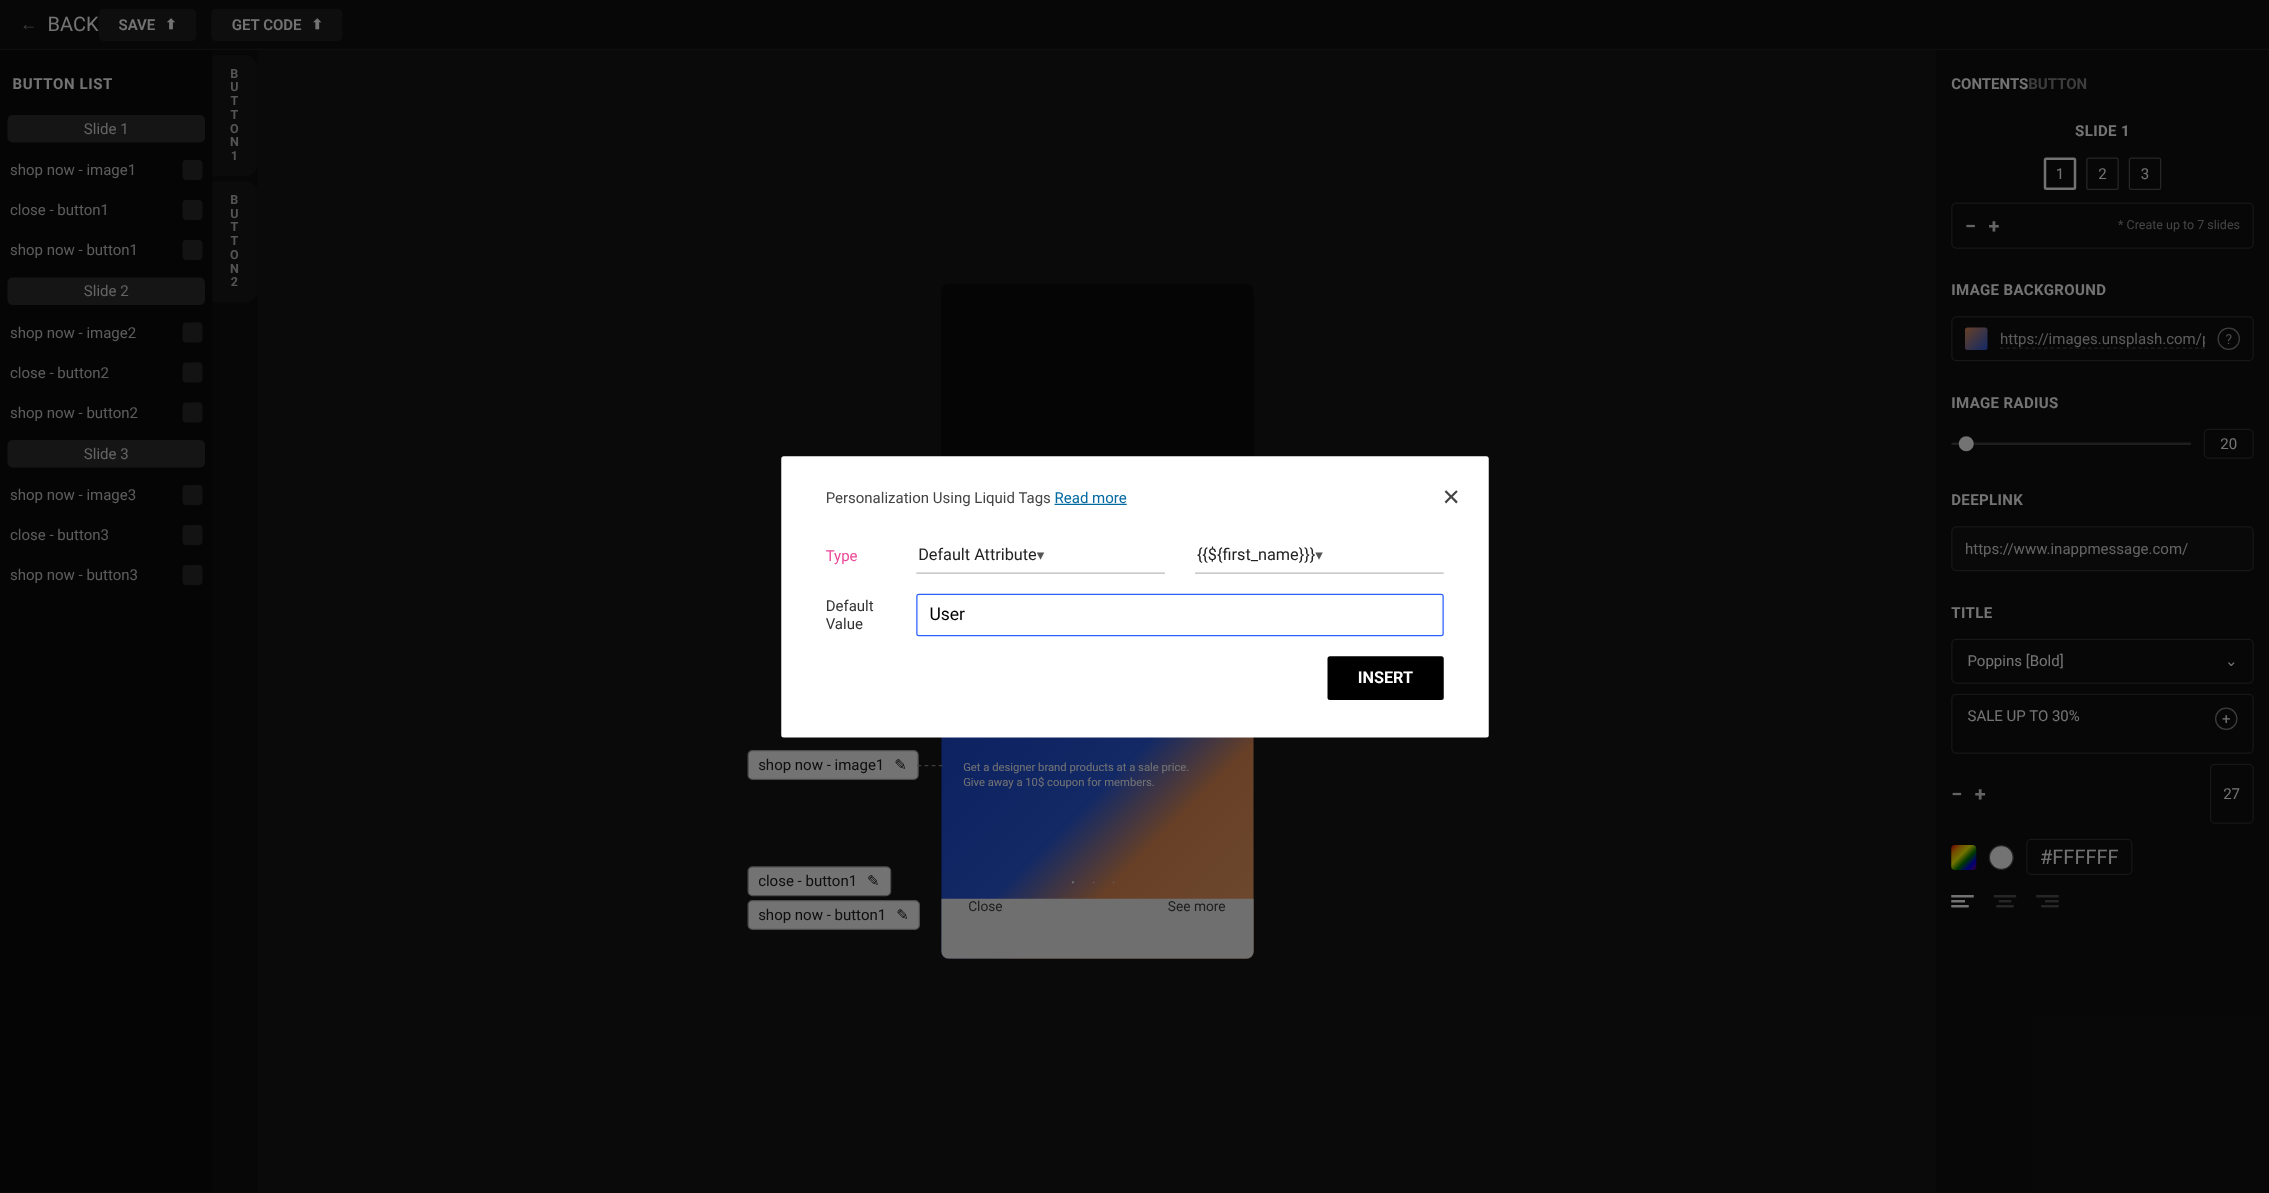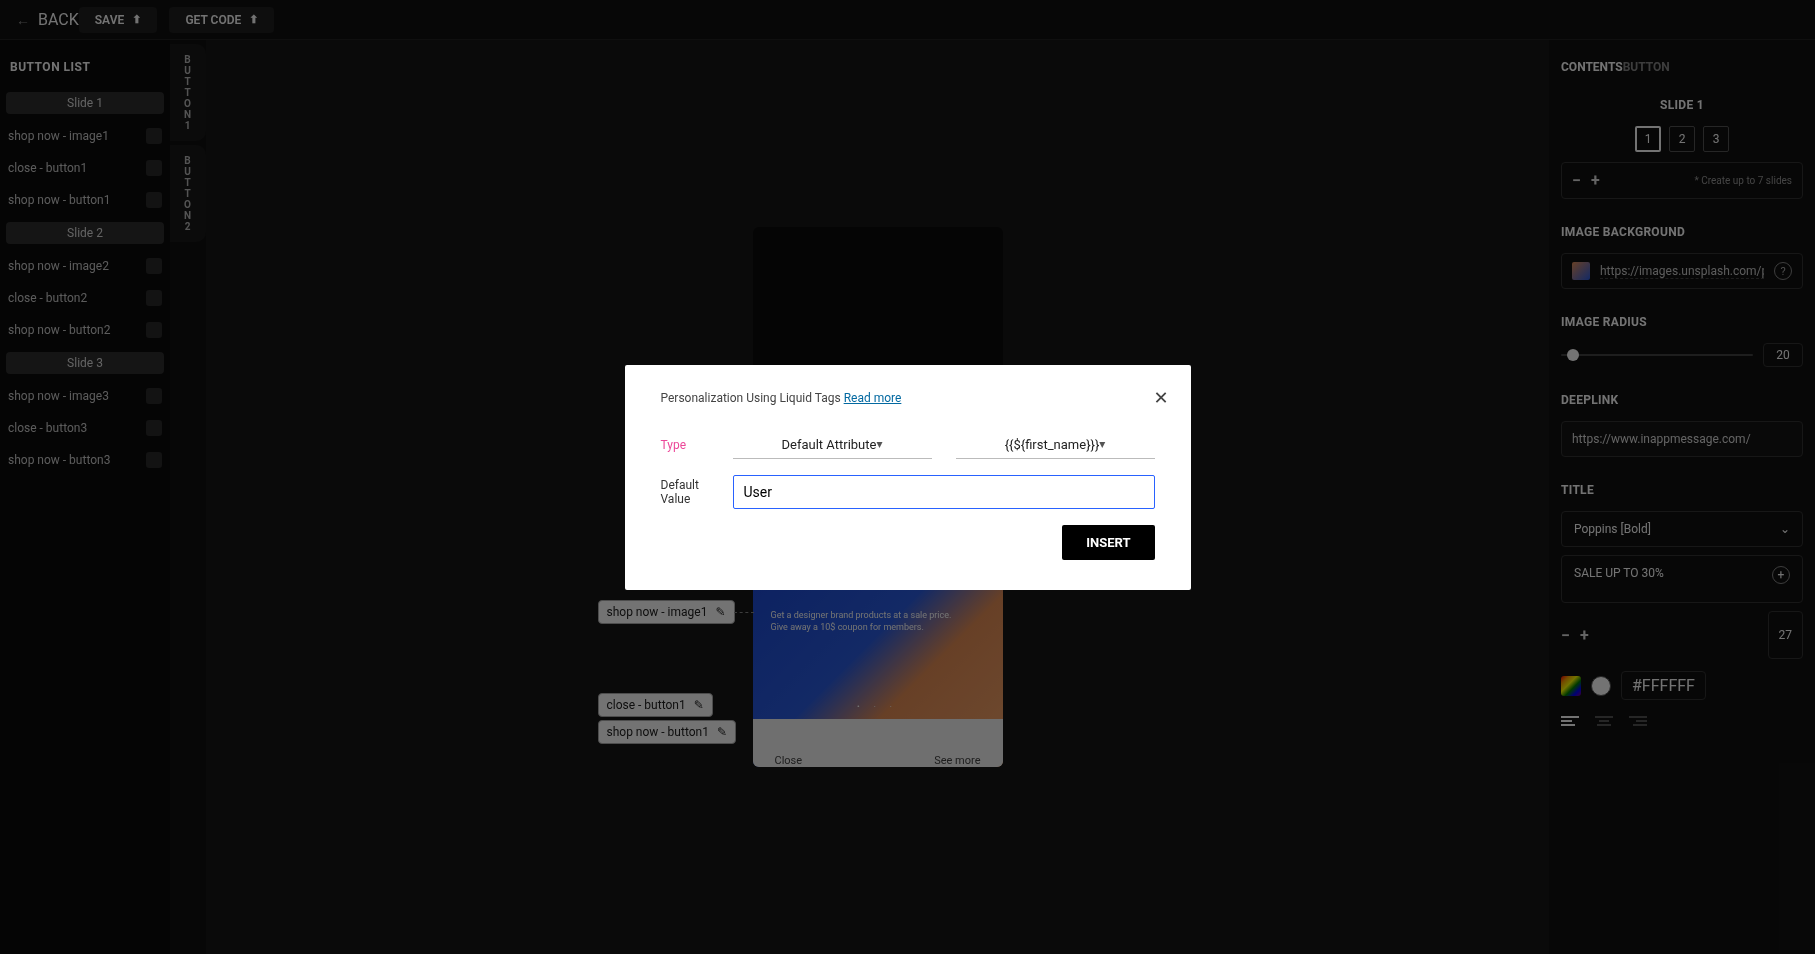--- a/index.html
+++ b/index.html
@@ -23,21 +23,21 @@
 .list-item .chip { width: 16px; height: 16px; background: #2a2a2a; border-radius: 3px; }
 
 .sidetabs { width: 36px; display: flex; flex-direction: column; padding-top: 4px; gap: 4px; }
 .sidetab { background: #1a1a1a; border-radius: 0 10px 10px 0; padding: 10px 4px; display: flex; flex-direction: column; align-items: center; font-size: 10px; font-weight: 700; letter-spacing: 1px; color: #bbb; cursor: pointer; }
 .sidetab span { line-height: 11px; }
 
 .canvas { flex: 1; background: #171717; position: relative; display: flex; align-items: center; justify-content: center; }
 .phone { width: 250px; height: 540px; background: #0d0d0d; border-radius: 6px; position: relative; overflow: hidden; }
 .phone .sheet { position: absolute; bottom: 0; left: 0; right: 0; height: 180px; background: linear-gradient(135deg, #1e4cd8 0%, #2a5ce0 40%, #e58e56 60%, #f5a56b 100%); }
 .phone .sheet .sheet-text { position: absolute; top: 22px; left: 18px; right: 18px; color: #fff; font-size: 9px; line-height: 12px; }
-.phone .footer { position: absolute; bottom: 0; left: 0; right: 0; height: 48px; background: #f7f7f7; display: flex; align-items: flex-end; justify-content: space-between; padding: 0 22px; }
+.phone .footer { position: absolute; bottom: 0; left: 0; right: 0; height: 48px; background: #f7f7f7; display: flex; align-items: flex-start; justify-content: space-between; padding: 0 22px; }
 .phone .footer .flbl { font-size: 11px; color: #444; }
 .phone .dots { position: absolute; bottom: 56px; left: 0; right: 0; text-align: center; font-size: 8px; color: #fff; letter-spacing: 6px; }
 
 .annotation { position: absolute; background: #fff; border: 1px solid #aaa; border-radius: 4px; padding: 4px 8px; display: flex; align-items: center; gap: 8px; }
 .annotation .ann-label { color: #222; font-size: 12px; }
 .annotation .pencil { color: #222; font-size: 12px; }
 .ann-line { position: absolute; border-top: 1px dashed #888; height: 0; }
 
 .rightpanel { width: 266px; background: #111; padding: 20px 12px; overflow-y: auto; font-size: 12px; }
 .tabs { display: flex; margin-bottom: 24px; }
@@ -79,21 +79,21 @@
 
 
 .modal { width: 566px; background: #fff; color: #222; border-radius: 2px; padding: 26px 36px 30px; position: relative; }
 .modal .close { position: absolute; top: 22px; right: 22px; font-size: 18px; color: #444; cursor: pointer; }
 .modal h2 { font-size: 20px; font-weight: 700; margin-bottom: 2px; }
 .modal .sub { font-size: 12px; color: #444; margin-bottom: 26px; }
 .modal .sub .link { text-decoration: underline; color: #0369a1; }
 .modal .row { display: flex; align-items: center; gap: 24px; margin-bottom: 16px; }
 .modal .row .lbl { width: 48px; font-size: 12px; color: #ec4899; }
 .modal .row .lbl2 { width: 48px; font-size: 12px; color: #333; line-height: 14px; }
-.modal .sel { flex: 1; border-bottom: 1px solid #bbb; padding: 6px 2px; display: flex; align-items: center; justify-content: center; font-size: 13px; cursor: pointer; }
+.modal .sel { flex: 1; border-bottom: 1px solid #bbb; padding: 6px 2px; display: flex; align-items: center; justify-content: flex-start; font-size: 13px; cursor: pointer; }
 .modal .sel .caret { font-size: 12px; color: #555; }
 .modal .txt { flex: 1; border: 1.5px solid #2962ff; border-radius: 2px; padding: 8px 10px; font-size: 14px; outline: none; }
 .modal .insertbtn { background: #000; color: #fff; padding: 10px 24px; font-weight: 700; font-size: 13px; border: none; border-radius: 2px; float: right; cursor: pointer; }
 .modal::after { content: ""; display: block; clear: both; }
 </style>
 </head>
 <body>
 
 <div class="topbar">
   <div class="back">

